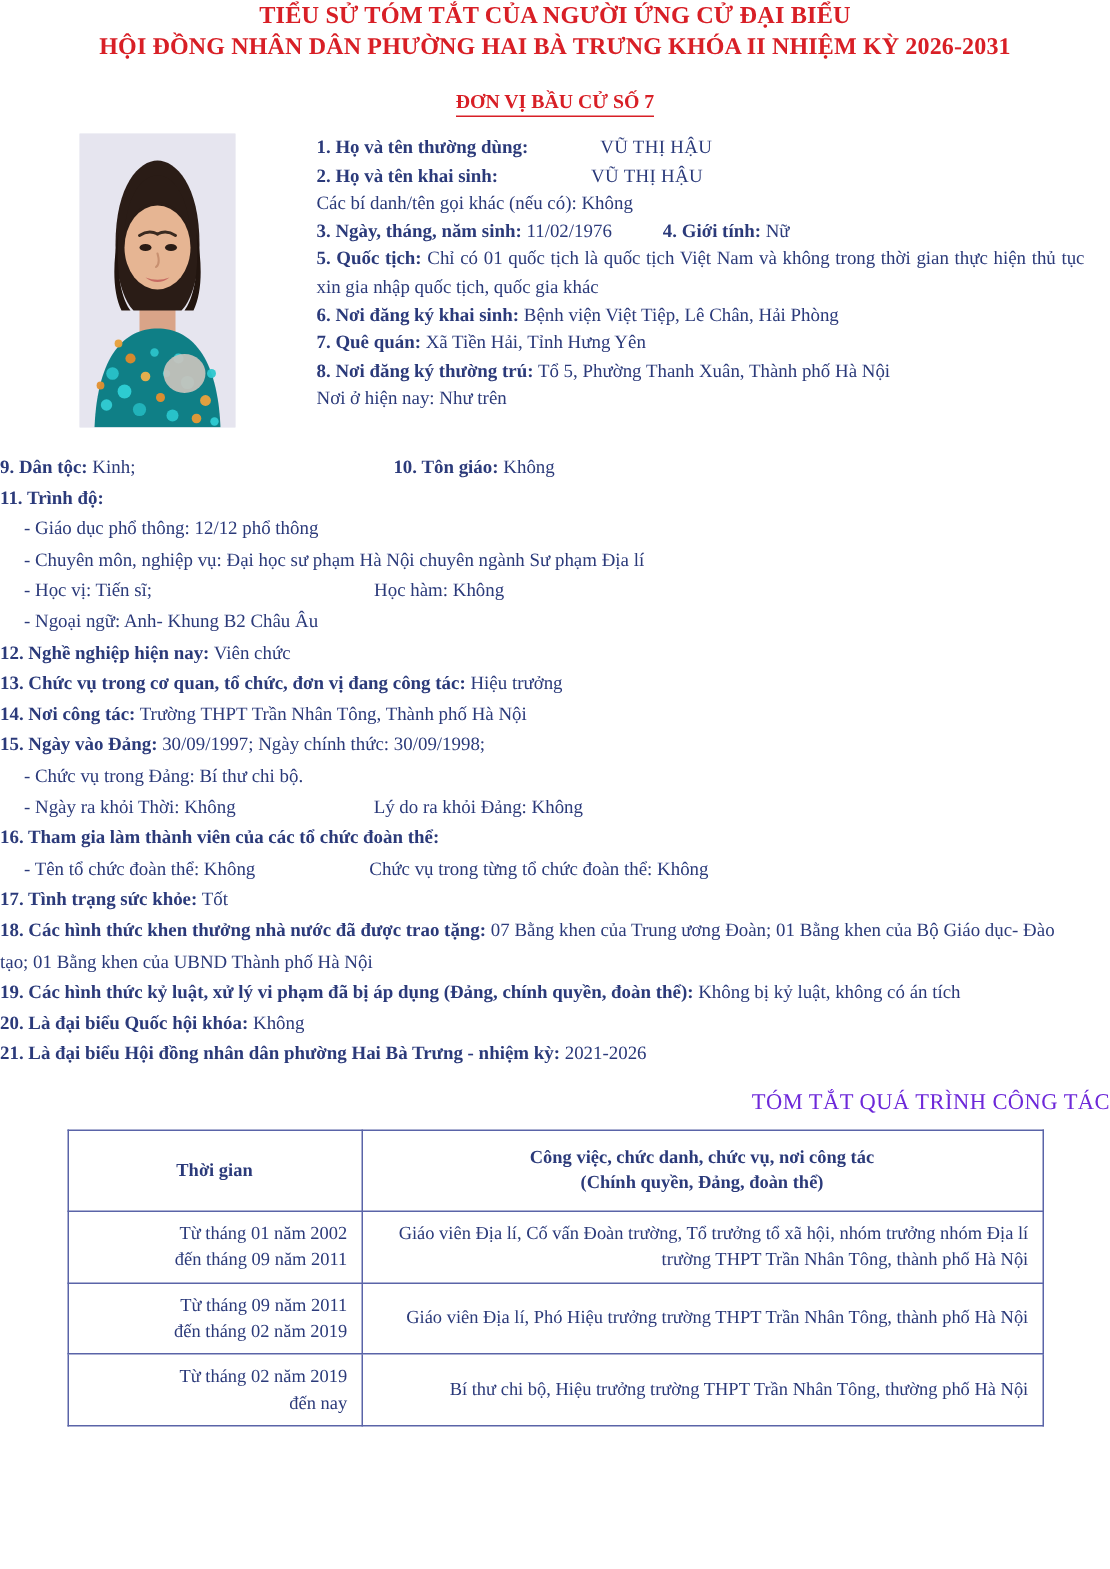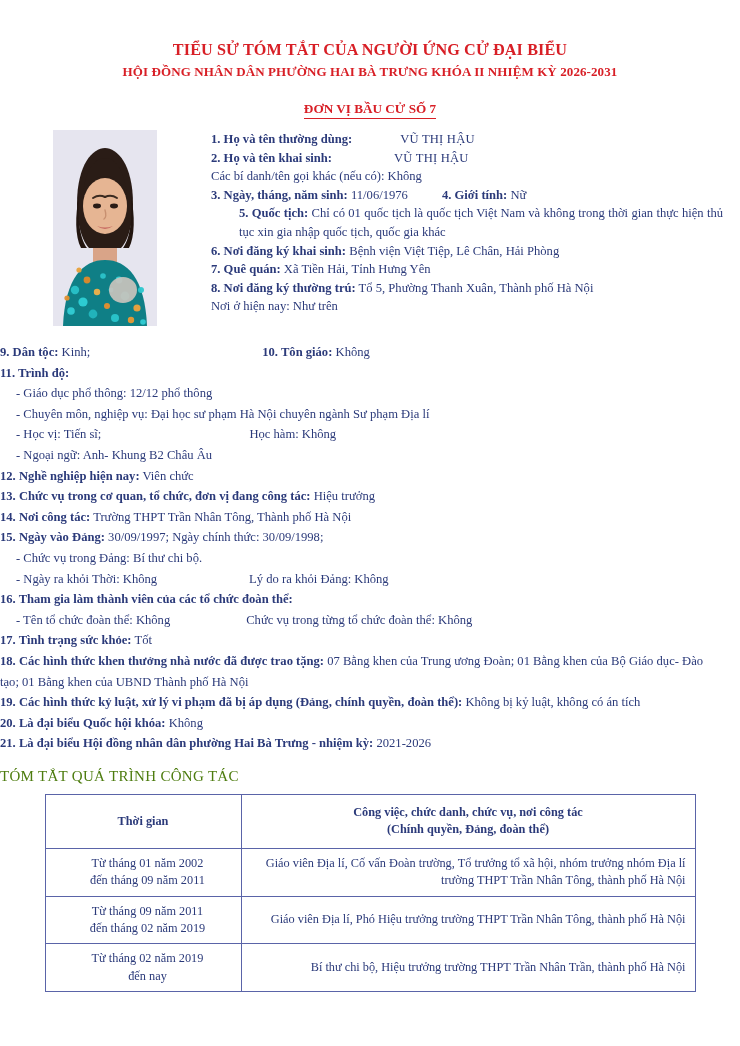--- a/index.html
+++ b/index.html
@@ -7,28 +7,28 @@
     width:740px;height:1046px;
     background:#ffffff;
     font-family:"Liberation Serif","DejaVu Serif",serif;
     color:#2b3a7a;
     overflow:hidden;
     position:relative;
   }
   .page{position:relative;width:740px;height:1046px;}
 
   
-  .title-block{padding-top:40px;text-align:center;}
+  .title-block{text-align:center;}
   .title-line{
     color:#d81f26;font-weight:bold;
     font-size:16.5px;line-height:21px;letter-spacing:.1px;
     white-space:nowrap;
   }
   .title-line.l1{font-size:16.2px;}
-  .title-line.l2{font-size:13px;}
+  .title-line.l2{font-size:16px;}
   .subtitle-wrap{margin-top:17px;}
   .subtitle{
     display:inline-block;
     color:#d81f26;font-weight:bold;font-size:13.2px;
     border-bottom:1.4px solid #d81f26;
     padding-bottom:1px;
   }
 
   
   .top-area{position:relative;margin-top:11px;height:208px;}
@@ -37,21 +37,21 @@
     background:#e4e3ee;
     overflow:hidden;
   }
   .photo svg{display:block;width:104px;height:196px;}
 
   .info-col{
     position:absolute;left:211px;top:0;width:512px;
     font-size:12.6px;line-height:18.6px;
   }
   .info-row{white-space:nowrap;}
-  .info-row.just{white-space:normal;text-align:justify;text-justify:inter-word;margin-left:28px;}
+  .info-row.just{white-space:normal;text-align:justify;text-justify:inter-word;}
   .lbl{font-weight:bold;}
   .val{font-weight:normal;text-align:right;}
   .name-val{display:inline-block;margin-left:48px;letter-spacing:.2px;}
   .name-val2{display:inline-block;margin-left:62px;letter-spacing:.2px;}
   .gap-gender{display:inline-block;width:34px;}
 
   
   .body-list{
     margin-top:4px;
     padding-right:22px;
@@ -60,42 +60,42 @@
   .ln{white-space:nowrap;}
   .ln.wrap{white-space:normal;}
   .indent{padding-left:16px;}
   .sp-tongiao{display:inline-block;width:172px;}
   .sp-hocham{display:inline-block;width:148px;}
   .sp-lydo{display:inline-block;width:92px;}
   .sp-chucvu{display:inline-block;width:76px;}
 
   
   .work-head{
-    text-align:left;font-size:15px;
+    text-align:right;font-size:15px;
     margin-top:14px;margin-bottom:9px;
-    letter-spacing:.3px;color:#4d7c0f;
+    letter-spacing:.3px;color:#6d28d9;
   }
   table.work{
     border-collapse:collapse;
     margin:0 auto;
     width:651px;
     table-layout:fixed;
   }
   table.work td,table.work th{
     border:1px solid #5a64a8;
     padding:6px 9px;
     font-size:12.3px;line-height:17.4px;
     vertical-align:middle;
     color:#2b3a7a;
   }
   table.work th{
     font-weight:bold;text-align:center;
     padding-top:9px;padding-bottom:9px;
   }
-  table.work td.when{text-align:center;padding-left:18px;}
+  table.work td.when{text-align:right;padding-left:18px;}
   table.work td.what{text-align:right;}
   .col-when{width:196px;}
 </style>
 </head>
 <body>
 
 <div class="page">
 
   <div class="title-block">
     <div class="title-line l1">TIỂU SỬ TÓM TẮT CỦA NGƯỜI ỨNG CỬ ĐẠI BIỂU</div>
@@ -165,21 +165,21 @@
       </div>
 
       <div class="info-row">
         <span class="lbl">2. Họ và tên khai sinh:</span><span class="val name-val2">VŨ THỊ HẬU</span>
       </div>
 
       <div class="info-row">Các bí danh/tên gọi khác (nếu có): Không</div>
 
       <div class="info-row">
         <span class="lbl">3. Ngày, tháng, năm sinh:</span>
-        <span class="val">11/06/1976</span><span class="gap-gender"></span><span class="lbl">4. Giới tính:</span>
+        <span class="val">11/02/1976</span><span class="gap-gender"></span><span class="lbl">4. Giới tính:</span>
         <span class="val">Nữ</span>
       </div>
 
       <div class="info-row just">
         <span class="lbl">5. Quốc tịch:</span>
         <span class="val">Chỉ có 01 quốc tịch là quốc tịch Việt Nam và không trong thời gian thực hiện thủ tục xin gia nhập quốc tịch, quốc gia khác</span>
       </div>
 
       <div class="info-row">
         <span class="lbl">6. Nơi đăng ký khai sinh:</span>
@@ -310,18 +310,18 @@
           <div>Từ tháng 09 năm 2011</div>
           <div>đến tháng 02 năm 2019</div>
         </td>
         <td class="what">Giáo viên Địa lí, Phó Hiệu trưởng trường THPT Trần Nhân Tông, thành phố Hà Nội</td>
       </tr>
       <tr>
         <td class="when">
           <div>Từ tháng 02 năm 2019</div>
           <div>đến nay</div>
         </td>
-        <td class="what">Bí thư chi bộ, Hiệu trưởng trường THPT Trần Nhân Trần, thành phố Hà Nội</td>
+        <td class="what">Bí thư chi bộ, Hiệu trưởng trường THPT Trần Nhân Tông, thường phố Hà Nội</td>
       </tr>
     </tbody>
   </table>
 
 </div>
 
 </body></html>

